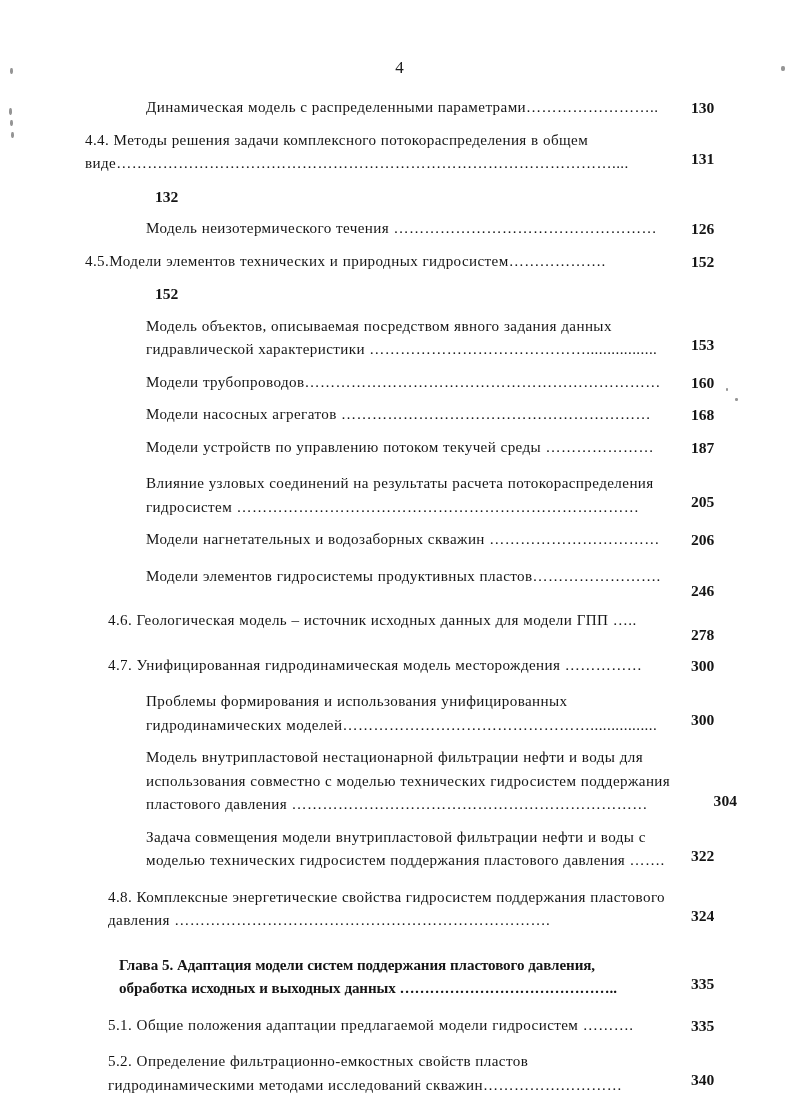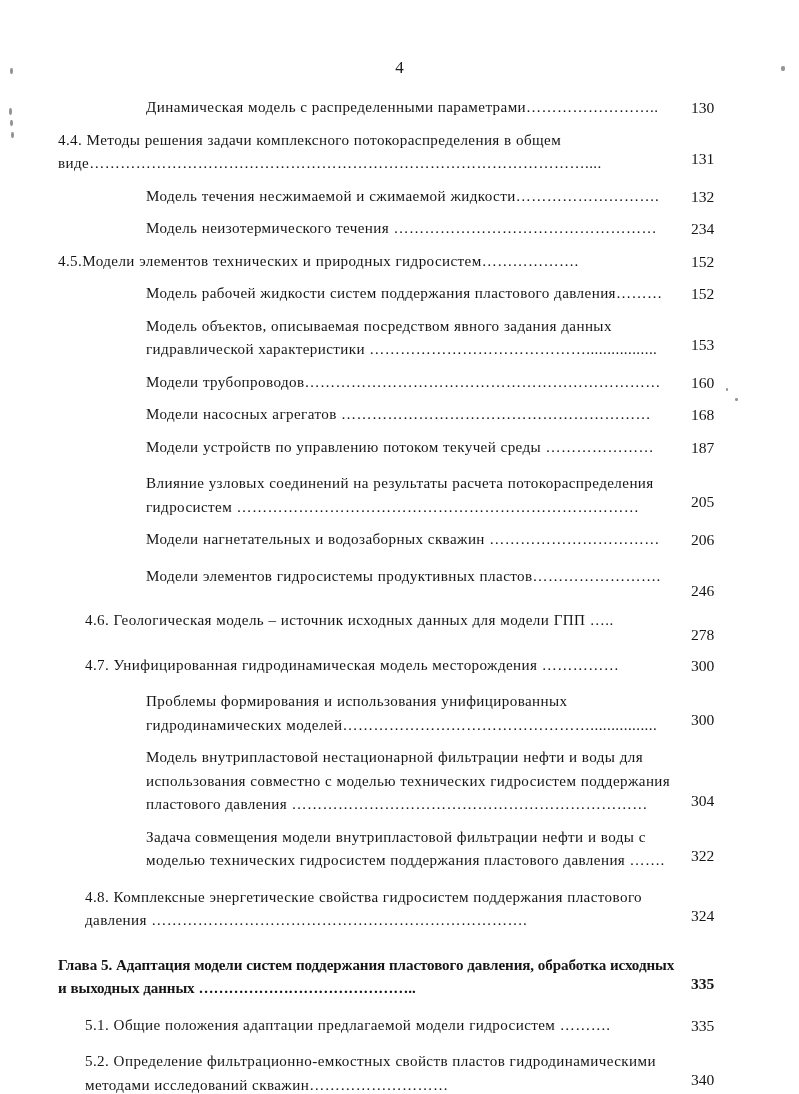--- a/index.html
+++ b/index.html
@@ -68,32 +68,34 @@
   }
 
   .entry-page {
     flex: 0 0 46px;
     width: 46px;
     text-align: left;
     font-size: 15.6px;
     line-height: 23.5px;
     color: #151515;
     padding-left: 9px;
-  }
-
-  
-  .lvl-0  { padding-left: 58px; justify-content: center; }
-  .lvl-0b { padding-left: 85px; }
+    font-weight: bold;
+  }
+
+  
+  .lvl-0  { padding-left: 85px; justify-content: center; }
+  .lvl-0b { padding-left: 108px; }
   .lvl-1  { padding-left: 146px; }
 
   
   .bold .entry-text,
   .bold .entry-page {
     font-weight: bold;
     letter-spacing: -.1px;
+    margin-left: 34px;
   }
 
   
   .gap-sm { margin-bottom: 13px; }
   .gap-lg { margin-bottom: 21px; }
 
   
   .page-drop .entry-page { position: relative; top: 14px; }
   .page-drop2 .entry-page { position: relative; top: 18px; }
 
@@ -120,36 +122,34 @@
       <div class="entry-text leader">Динамическая модель с распределенными параметрами……………………..</div>
       <div class="entry-page">130</div>
     </div>
 
     <div class="entry lvl-0 page-drop2">
       <div class="entry-text leader">4.4. Методы решения задачи комплексного потокораспределения в общем виде……………………………………………………………………………………....</div>
       <div class="entry-page">131</div>
     </div>
 
     <div class="entry lvl-1">
-      <div class="entry-text leader">Модель течения несжимаемой и сжимаемой жидкости……………………….</div>
       <div class="entry-page">132</div>
     </div>
 
     <div class="entry lvl-1">
       <div class="entry-text leader">Модель неизотермического течения ……………………………………………</div>
-      <div class="entry-page">234</div>
+      <div class="entry-page">126</div>
     </div>
 
     <div class="entry lvl-0">
       <div class="entry-text leader">4.5.Модели элементов технических и природных гидросистем……………….</div>
       <div class="entry-page">152</div>
     </div>
 
     <div class="entry lvl-1">
-      <div class="entry-text leader">Модель рабочей жидкости систем поддержания пластового давления………</div>
       <div class="entry-page">152</div>
     </div>
 
     <div class="entry lvl-1 page-drop2">
       <div class="entry-text leader">Модель объектов, описываемая посредством явного задания данных гидравлической характеристики …………………………………….................</div>
       <div class="entry-page">153</div>
     </div>
 
     <div class="entry lvl-1">
       <div class="entry-text leader">Модели трубопроводов……………………………………………………………</div>
@@ -191,21 +191,21 @@
       <div class="entry-page">300</div>
     </div>
 
     <div class="entry lvl-1 page-drop2">
       <div class="entry-text leader">Проблемы формирования и использования унифицированных гидродинамических моделей…………………………………………................</div>
       <div class="entry-page">300</div>
     </div>
 
     <div class="entry lvl-1">
       <div class="entry-text leader">Модель внутрипластовой нестационарной фильтрации нефти и воды для использования совместно с моделью технических гидросистем поддержания пластового давления ……………………………………………………………</div>
-      <div class="entry-page" style="position:relative; top:43px;">304</div>
+      <div class="entry-page" style="position:relative; top:43px;text-align:right;">304</div>
     </div>
 
     <div class="entry lvl-1 gap-sm page-drop2">
       <div class="entry-text leader">Задача совмещения модели внутрипластовой фильтрации нефти и воды с моделью технических гидросистем поддержания пластового давления …….</div>
       <div class="entry-page">322</div>
     </div>
 
     <div class="entry lvl-0b gap-lg page-drop2">
       <div class="entry-text leader">4.8. Комплексные энергетические свойства гидросистем поддержания пластового давления ……………………………………………………………….</div>
       <div class="entry-page">324</div>

